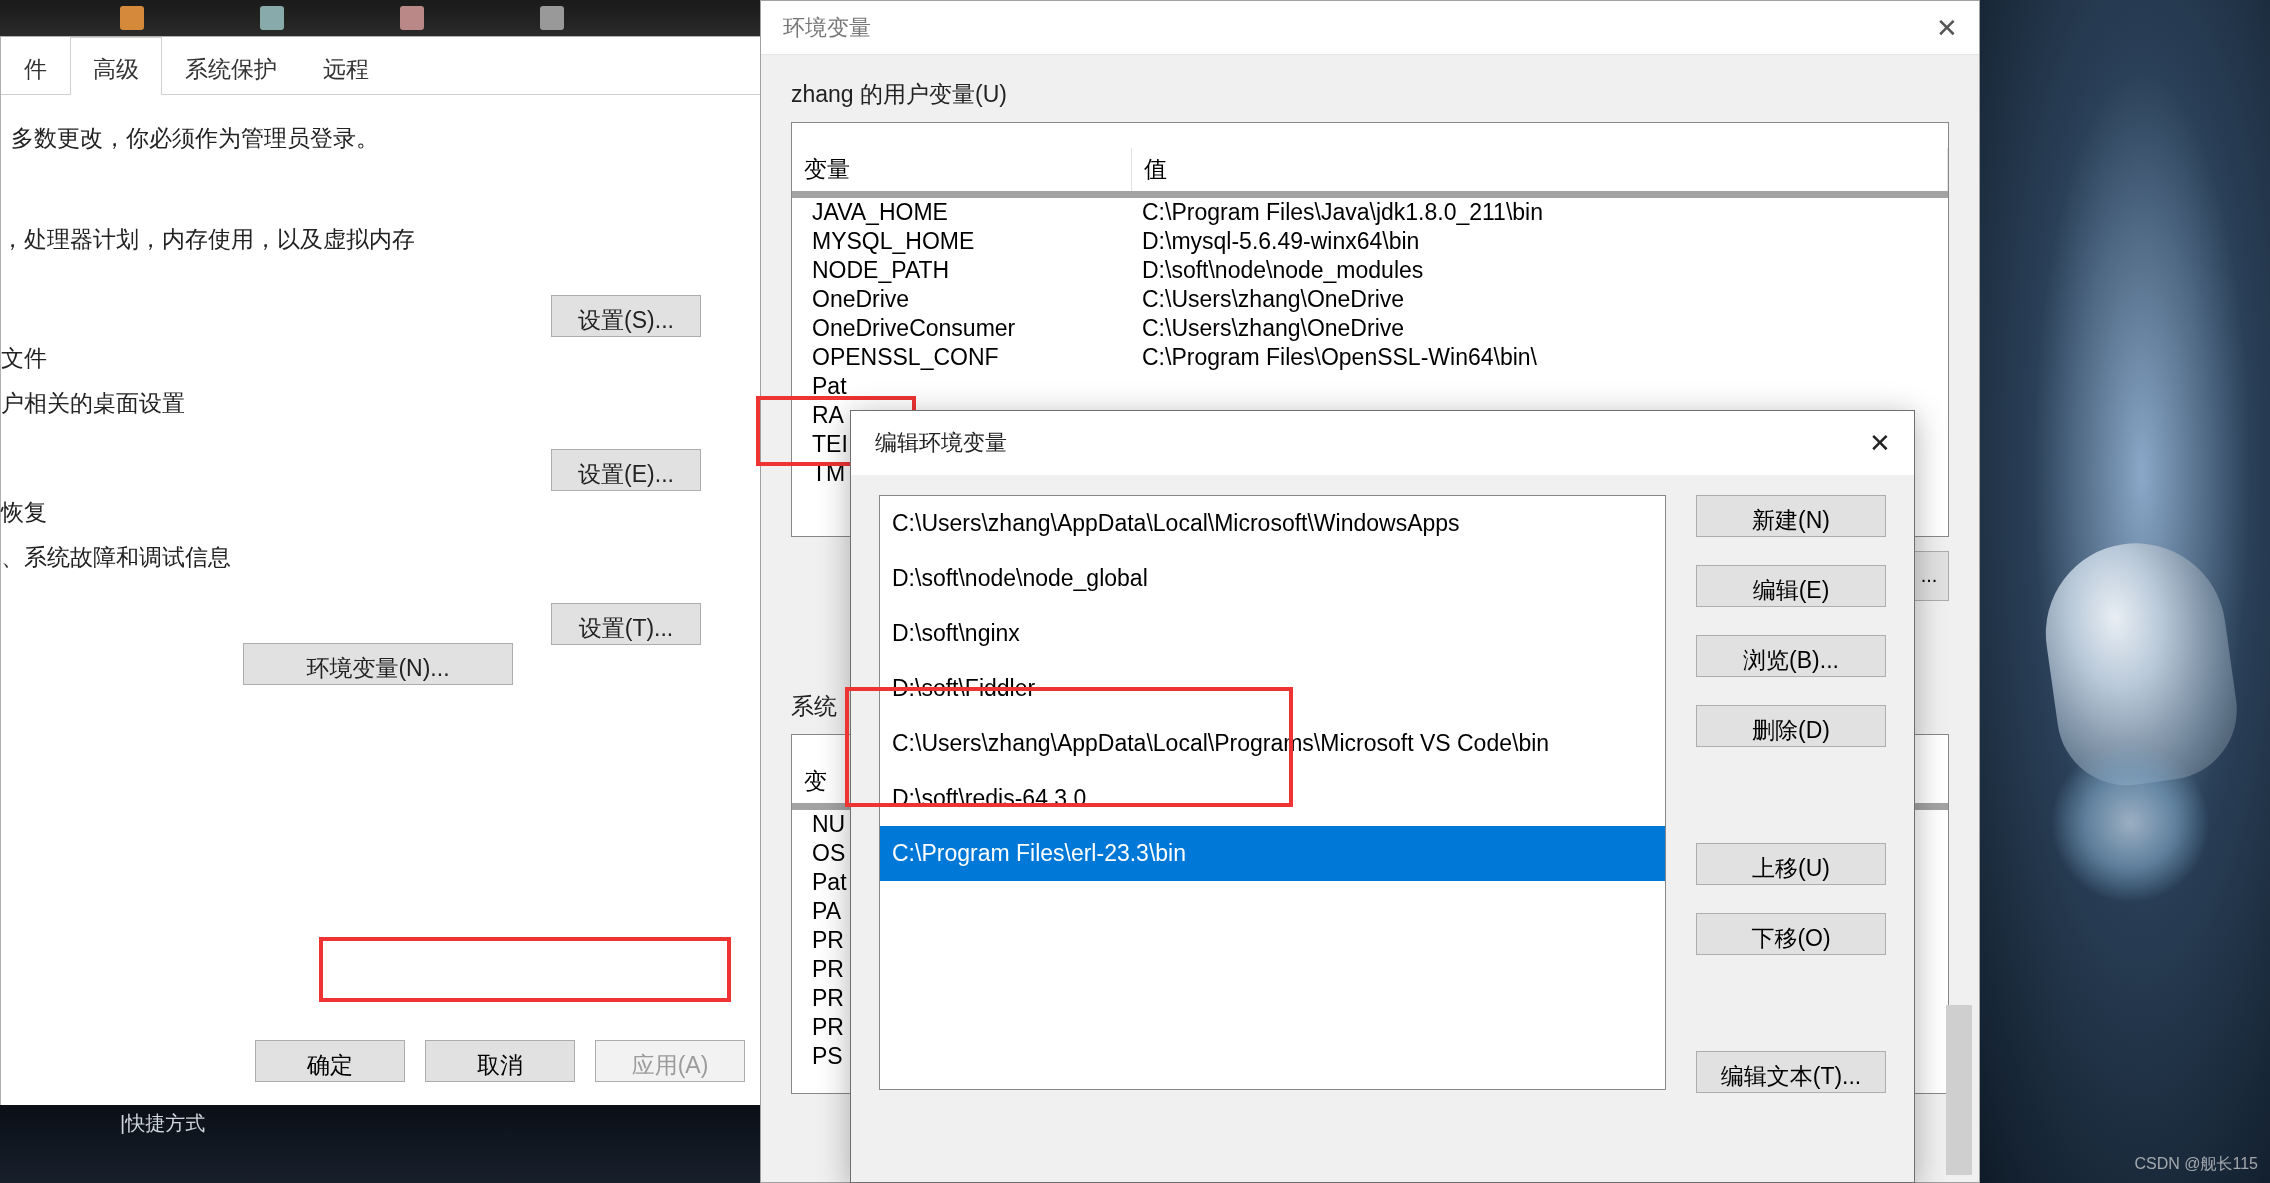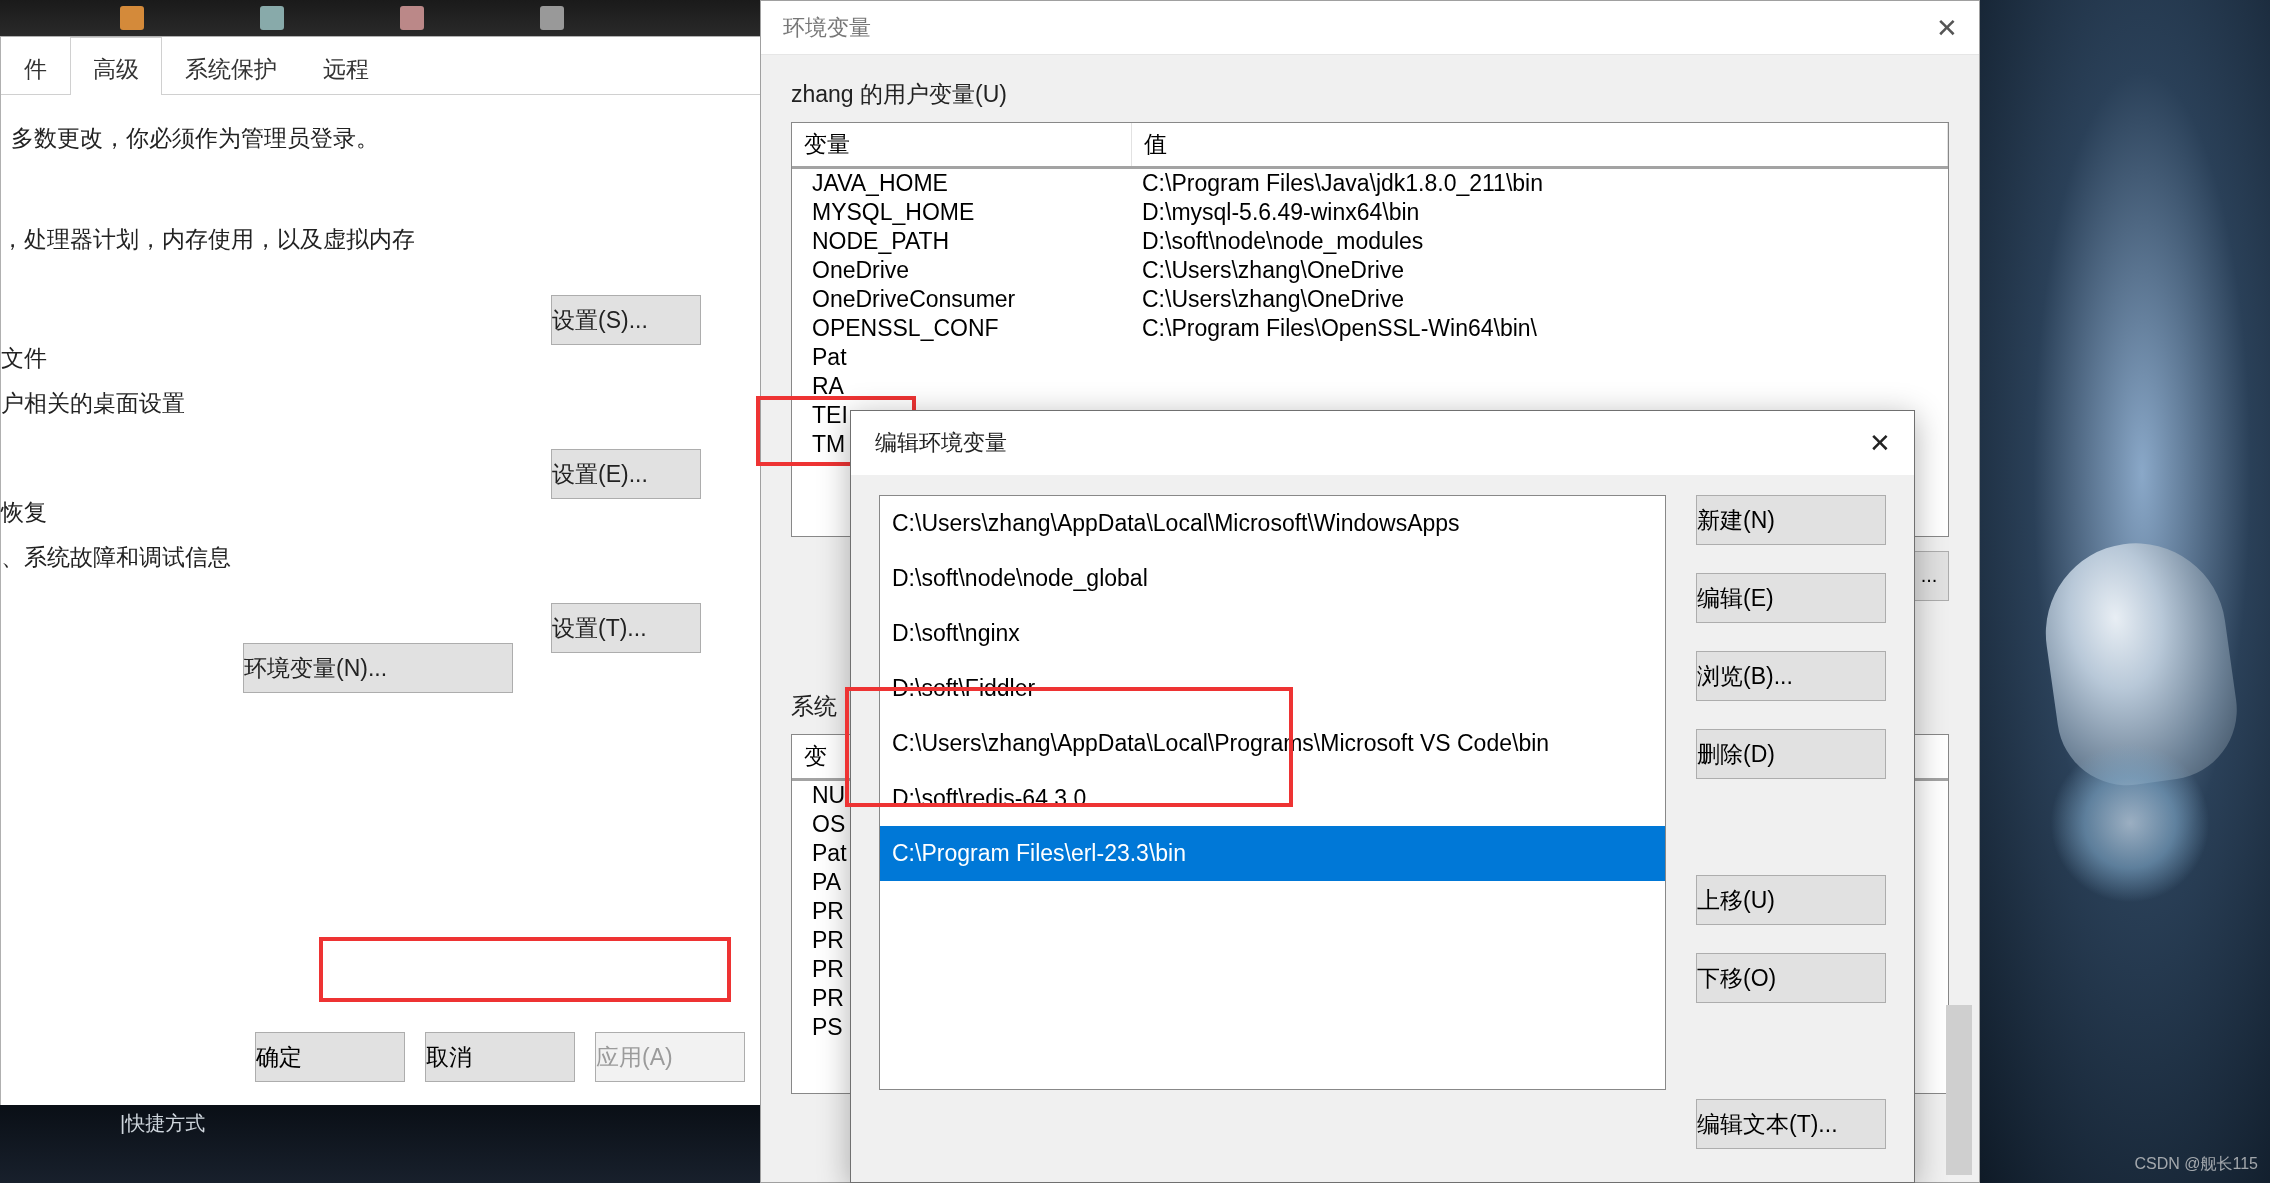--- a/index.html
+++ b/index.html
@@ -17,34 +17,34 @@
     .topicon { position:absolute; top:6px; width:24px; height:24px; background:#d48a3a; border-radius:3px; }
 
     
     #sysprops { position:absolute; left:0; top:36px; width:770px; height:1075px; background:#fff; border:1px solid #b0b0b0; }
     .sp-tabs { display:flex; border-bottom:1px solid #d0d0d0; height:58px; }
     .sp-tab { padding: 16px 22px 0; font-size:23px; color:#333; border:1px solid transparent; border-bottom:none; margin-bottom:-1px; }
     .sp-tab.active { background:#fff; border-color:#d0d0d0; border-top:1px solid #d0d0d0; }
     .sp-body { padding: 28px 30px 0 0; font-size:23px; color:#222; }
     .sp-line { margin: 0 0 40px 10px; }
     .sec-title { font-size:23px; margin: 0 0 14px 0; }
-    .btn { display:inline-block; min-width:150px; height:50px; line-height:48px; text-align:left; font-size:23px; background:#e1e1e1; border:1px solid #adadad; cursor:pointer; }
+    .btn { display:inline-block; min-width:150px; height:42px; line-height:48px; text-align:center; font-size:23px; background:#e1e1e1; border:1px solid #adadad; cursor:pointer; }
     .btn.disabled { color:#9b9b9b; background:#f2f2f2; }
     .btn-right { float:right; margin-right:38px; }
     .sp-ok-row { position:absolute; bottom:28px; right:24px; display:flex; gap:20px; }
 
     .red-box { position:absolute; border:4px solid #e33; pointer-events:none; }
 
     
     #envdialog { position:absolute; left:760px; top:0; width:1220px; height:1183px; background:#f0f0f0; border:1px solid #a0a0a0; }
     .titlebar { height:54px; display:flex; align-items:center; justify-content:space-between; padding:0 2px 0 22px; font-size:22px; color:#777; background:#fff; border-bottom:1px solid #e6e6e6; }
     .close-x { width:60px; height:40px; text-align:center; font-size:26px; color:#555; cursor:pointer; line-height:40px; }
     .group-label { font-size:23px; margin: 24px 0 12px 30px; color:#222; }
     .tablebox { margin: 0 30px; border:1px solid #888; background:#fff; height:415px; overflow:hidden; }
-    .th-row { display:flex; border-bottom:3px solid #a3a3a3; }
+    .th-row { display:flex; border-bottom:7px solid #a3a3a3;margin-top:25px; }
     .th { padding:6px 12px; font-size:23px; border-right:1px solid #e2e2e2; }
     .th.c1 { width:340px; } .th.c2 { flex:1; }
     .td-row { display:flex; font-size:23px; padding:1px 8px; }
     .td-row .c1 { width:340px; padding-left:12px; } .td-row .c2 { flex:1; padding-left:2px; }
     .sysbox { margin: 0 30px; border:1px solid #888; background:#fff; height:360px; overflow:hidden; }
     .env-btnrow { display:flex; justify-content:flex-end; gap:18px; margin:14px 30px 0 0; }
     .ellipsis-btn { width:40px; height:50px; line-height:46px; text-align:center; background:#e1e1e1; border:1px solid #adadad; font-size:20px; }
 
     
     #editdialog { position:absolute; left:850px; top:410px; width:1065px; height:773px; background:#f0f0f0; border:1px solid #707070; box-shadow:0 6px 30px rgba(0,0,0,.3); }

